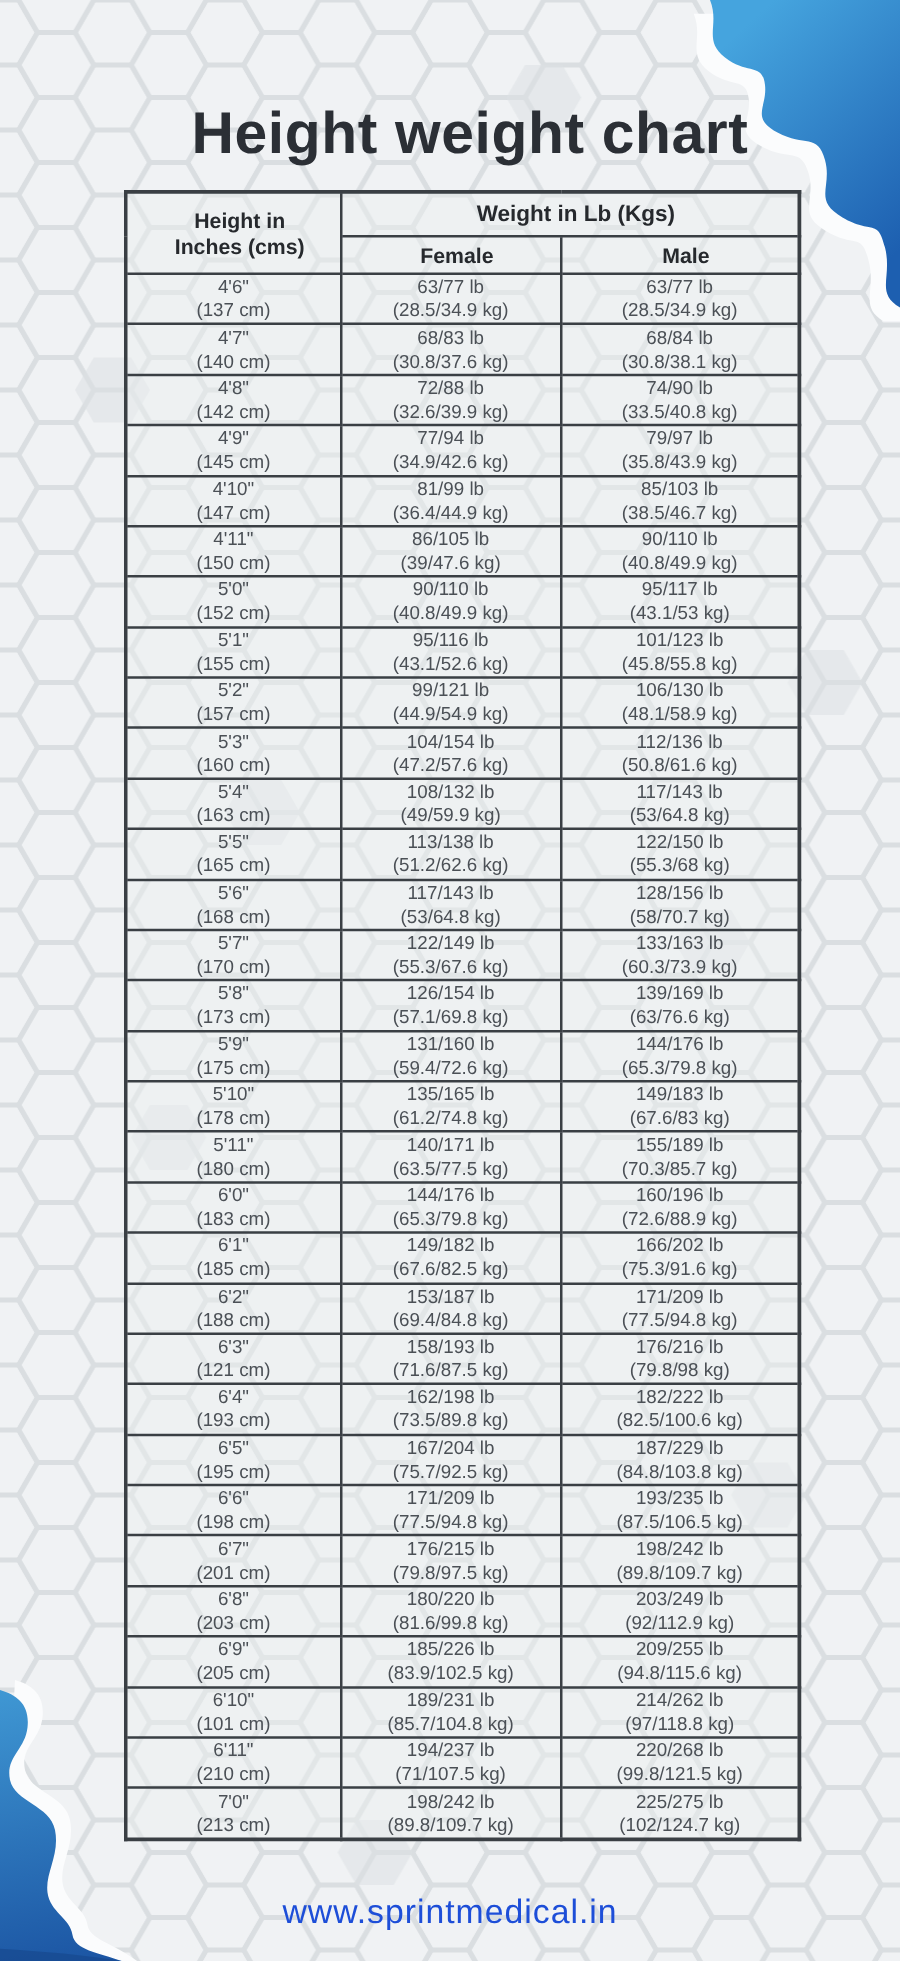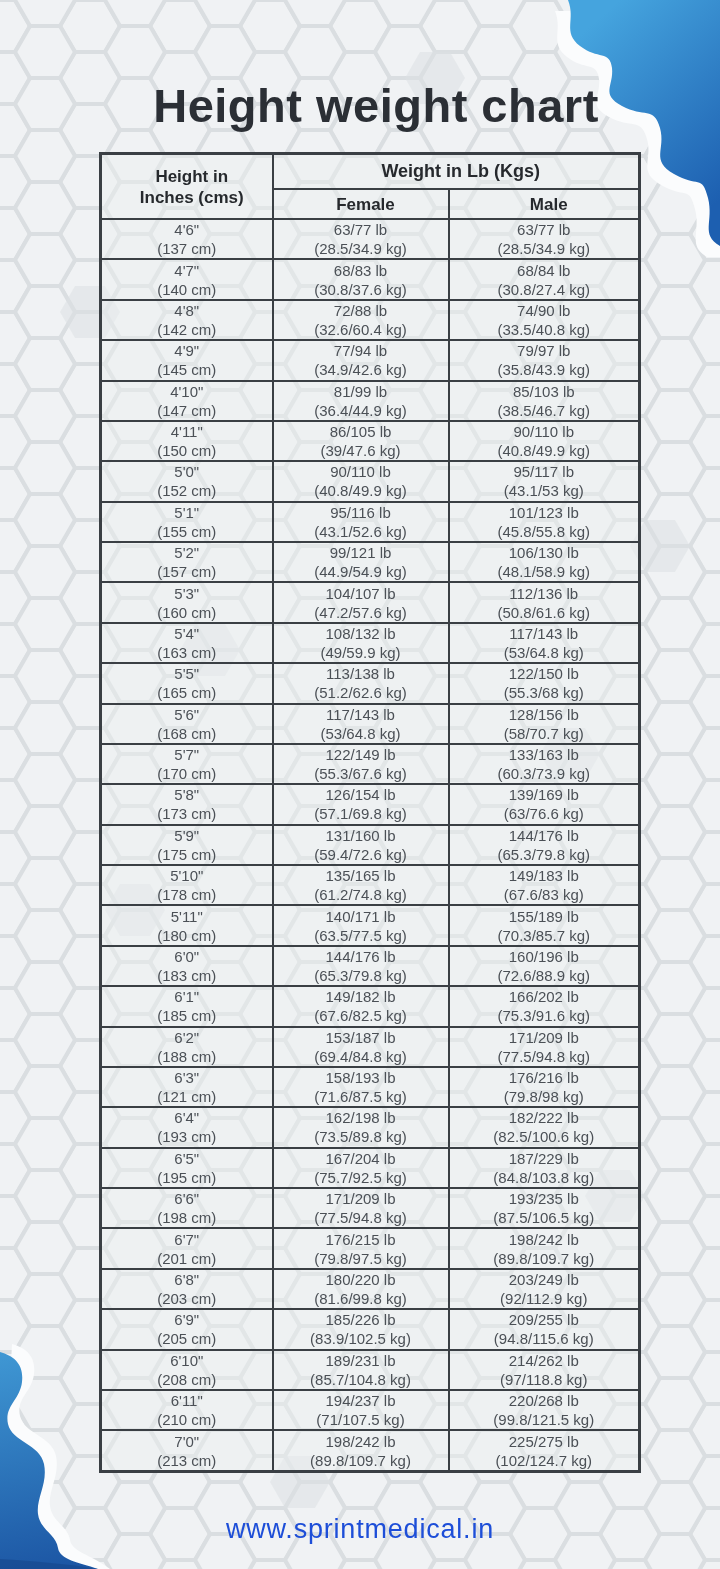--- a/index.html
+++ b/index.html
@@ -164,32 +164,32 @@
     <td>
       <span class="l1">4'7"</span>
       <span class="l2">(140 cm)</span>
     </td>
     <td>
       <span class="l1">68/83 lb</span>
       <span class="l2">(30.8/37.6 kg)</span>
     </td>
     <td>
       <span class="l1">68/84 lb</span>
-      <span class="l2">(30.8/27.4 kg)</span>
+      <span class="l2">(30.8/38.1 kg)</span>
     </td>
   </tr>
 
   <tr>
     <td>
       <span class="l1">4'8"</span>
       <span class="l2">(142 cm)</span>
     </td>
     <td>
       <span class="l1">72/88 lb</span>
-      <span class="l2">(32.6/60.4 kg)</span>
+      <span class="l2">(32.6/39.9 kg)</span>
     </td>
     <td>
       <span class="l1">74/90 lb</span>
       <span class="l2">(33.5/40.8 kg)</span>
     </td>
   </tr>
 
   <tr>
     <td>
       <span class="l1">4'9"</span>
@@ -279,21 +279,21 @@
       <span class="l2">(48.1/58.9 kg)</span>
     </td>
   </tr>
 
   <tr>
     <td>
       <span class="l1">5'3"</span>
       <span class="l2">(160 cm)</span>
     </td>
     <td>
-      <span class="l1">104/107 lb</span>
+      <span class="l1">104/154 lb</span>
       <span class="l2">(47.2/57.6 kg)</span>
     </td>
     <td>
       <span class="l1">112/136 lb</span>
       <span class="l2">(50.8/61.6 kg)</span>
     </td>
   </tr>
 
   <tr>
     <td>
@@ -561,21 +561,21 @@
     </td>
     <td>
       <span class="l1">209/255 lb</span>
       <span class="l2">(94.8/115.6 kg)</span>
     </td>
   </tr>
 
   <tr>
     <td>
       <span class="l1">6'10"</span>
-      <span class="l2">(208 cm)</span>
+      <span class="l2">(101 cm)</span>
     </td>
     <td>
       <span class="l1">189/231 lb</span>
       <span class="l2">(85.7/104.8 kg)</span>
     </td>
     <td>
       <span class="l1">214/262 lb</span>
       <span class="l2">(97/118.8 kg)</span>
     </td>
   </tr>

